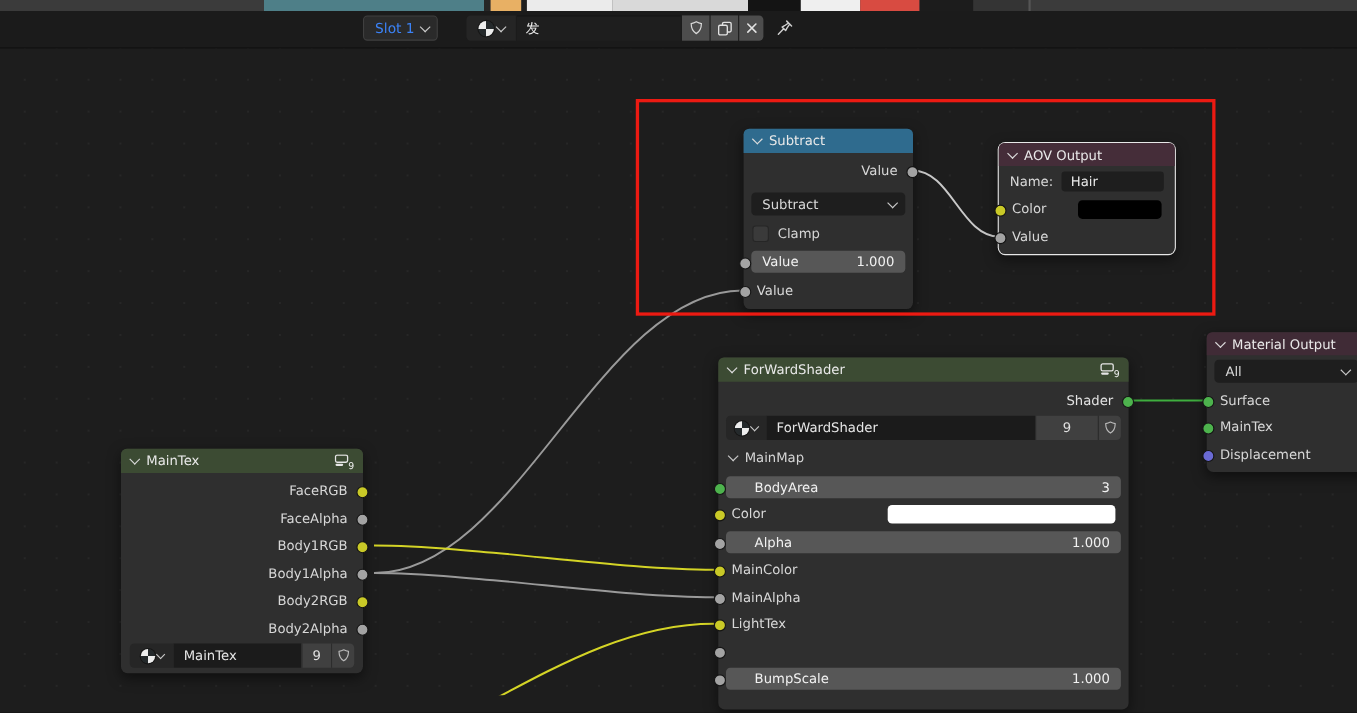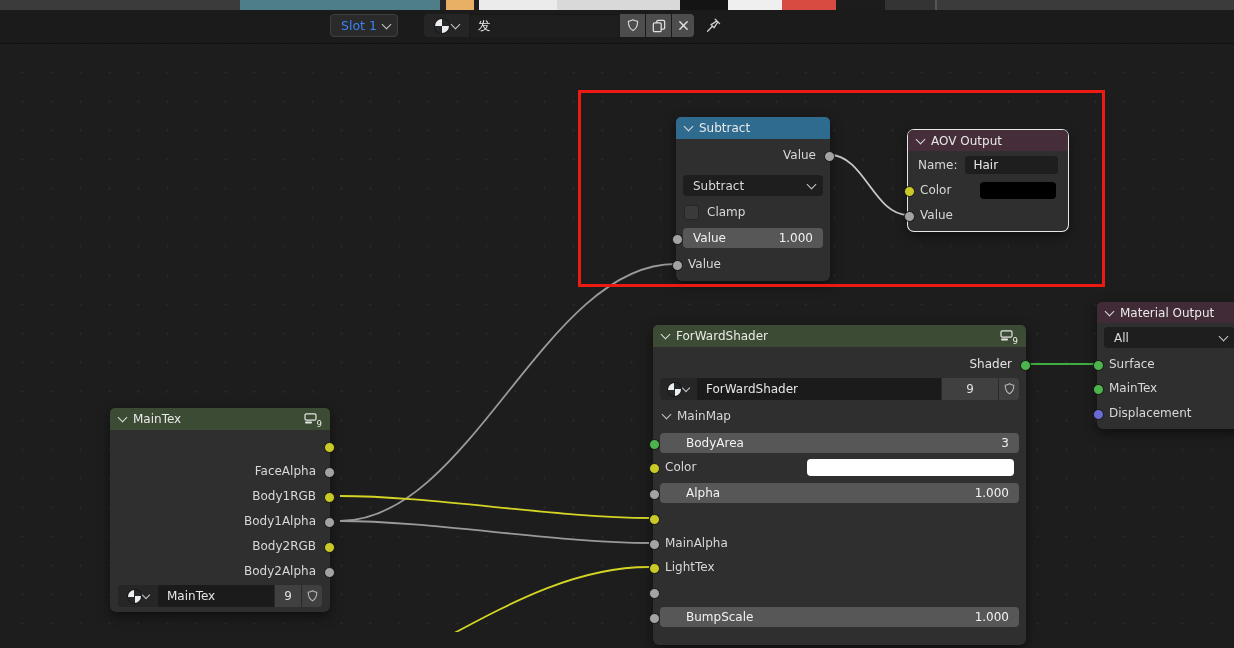--- a/index.html
+++ b/index.html
@@ -244,20 +244,23 @@
         <span class="swatch" style="position:absolute;left:154px;right:12px;background:#fff;"></span>
       </div>
       <span class="sock sy" style="top:137.5px;left:-4.5px;"></span>
 
       <div class="slider" style="top:158px;">
         <span class="lab">Alpha</span>
         <span>1.000</span>
       </div>
       <span class="sock sg" style="top:163.5px;left:-4.5px;"></span>
 
+      <div class="row l" style="top:183px;height:20px;">
+        <span>MainColor</span>
+      </div>
       <span class="sock sy" style="top:188.5px;left:-4.5px;"></span>
 
       <div class="row l" style="top:208px;height:20px;">
         <span>MainAlpha</span>
       </div>
       <span class="sock sg" style="top:213.5px;left:-4.5px;"></span>
 
       <div class="row l" style="top:232px;height:20px;">
         <span>LightTex</span>
       </div>
@@ -277,20 +280,23 @@
         <span class="chev"></span>
         <span>MainTex</span>
         <span class="grpicon">
           <svg width="14" height="11" viewBox="0 0 14 11">
             <rect x="1" y="0.8" width="11" height="6.4" rx="1.5" fill="none" stroke="#e6e6e6" stroke-width="1.2"></rect>
             <rect x="1" y="8.6" width="7" height="2" rx="1" fill="#e6e6e6"></rect>
           </svg>
           <span class="n">9</span>
         </span>
       </div>
+      <div class="row r" style="top:28px;height:20px;">
+        <span>FaceRGB</span>
+      </div>
       <span class="sock sy" style="top:33.5px;right:-4.5px;"></span>
       <div class="row r" style="top:53px;height:20px;">
         <span>FaceAlpha</span>
       </div>
       <span class="sock sg" style="top:58.5px;right:-4.5px;"></span>
       <div class="row r" style="top:78px;height:20px;">
         <span>Body1RGB</span>
       </div>
       <span class="sock sy" style="top:83.5px;right:-4.5px;"></span>
       <div class="row r" style="top:103px;height:20px;">

